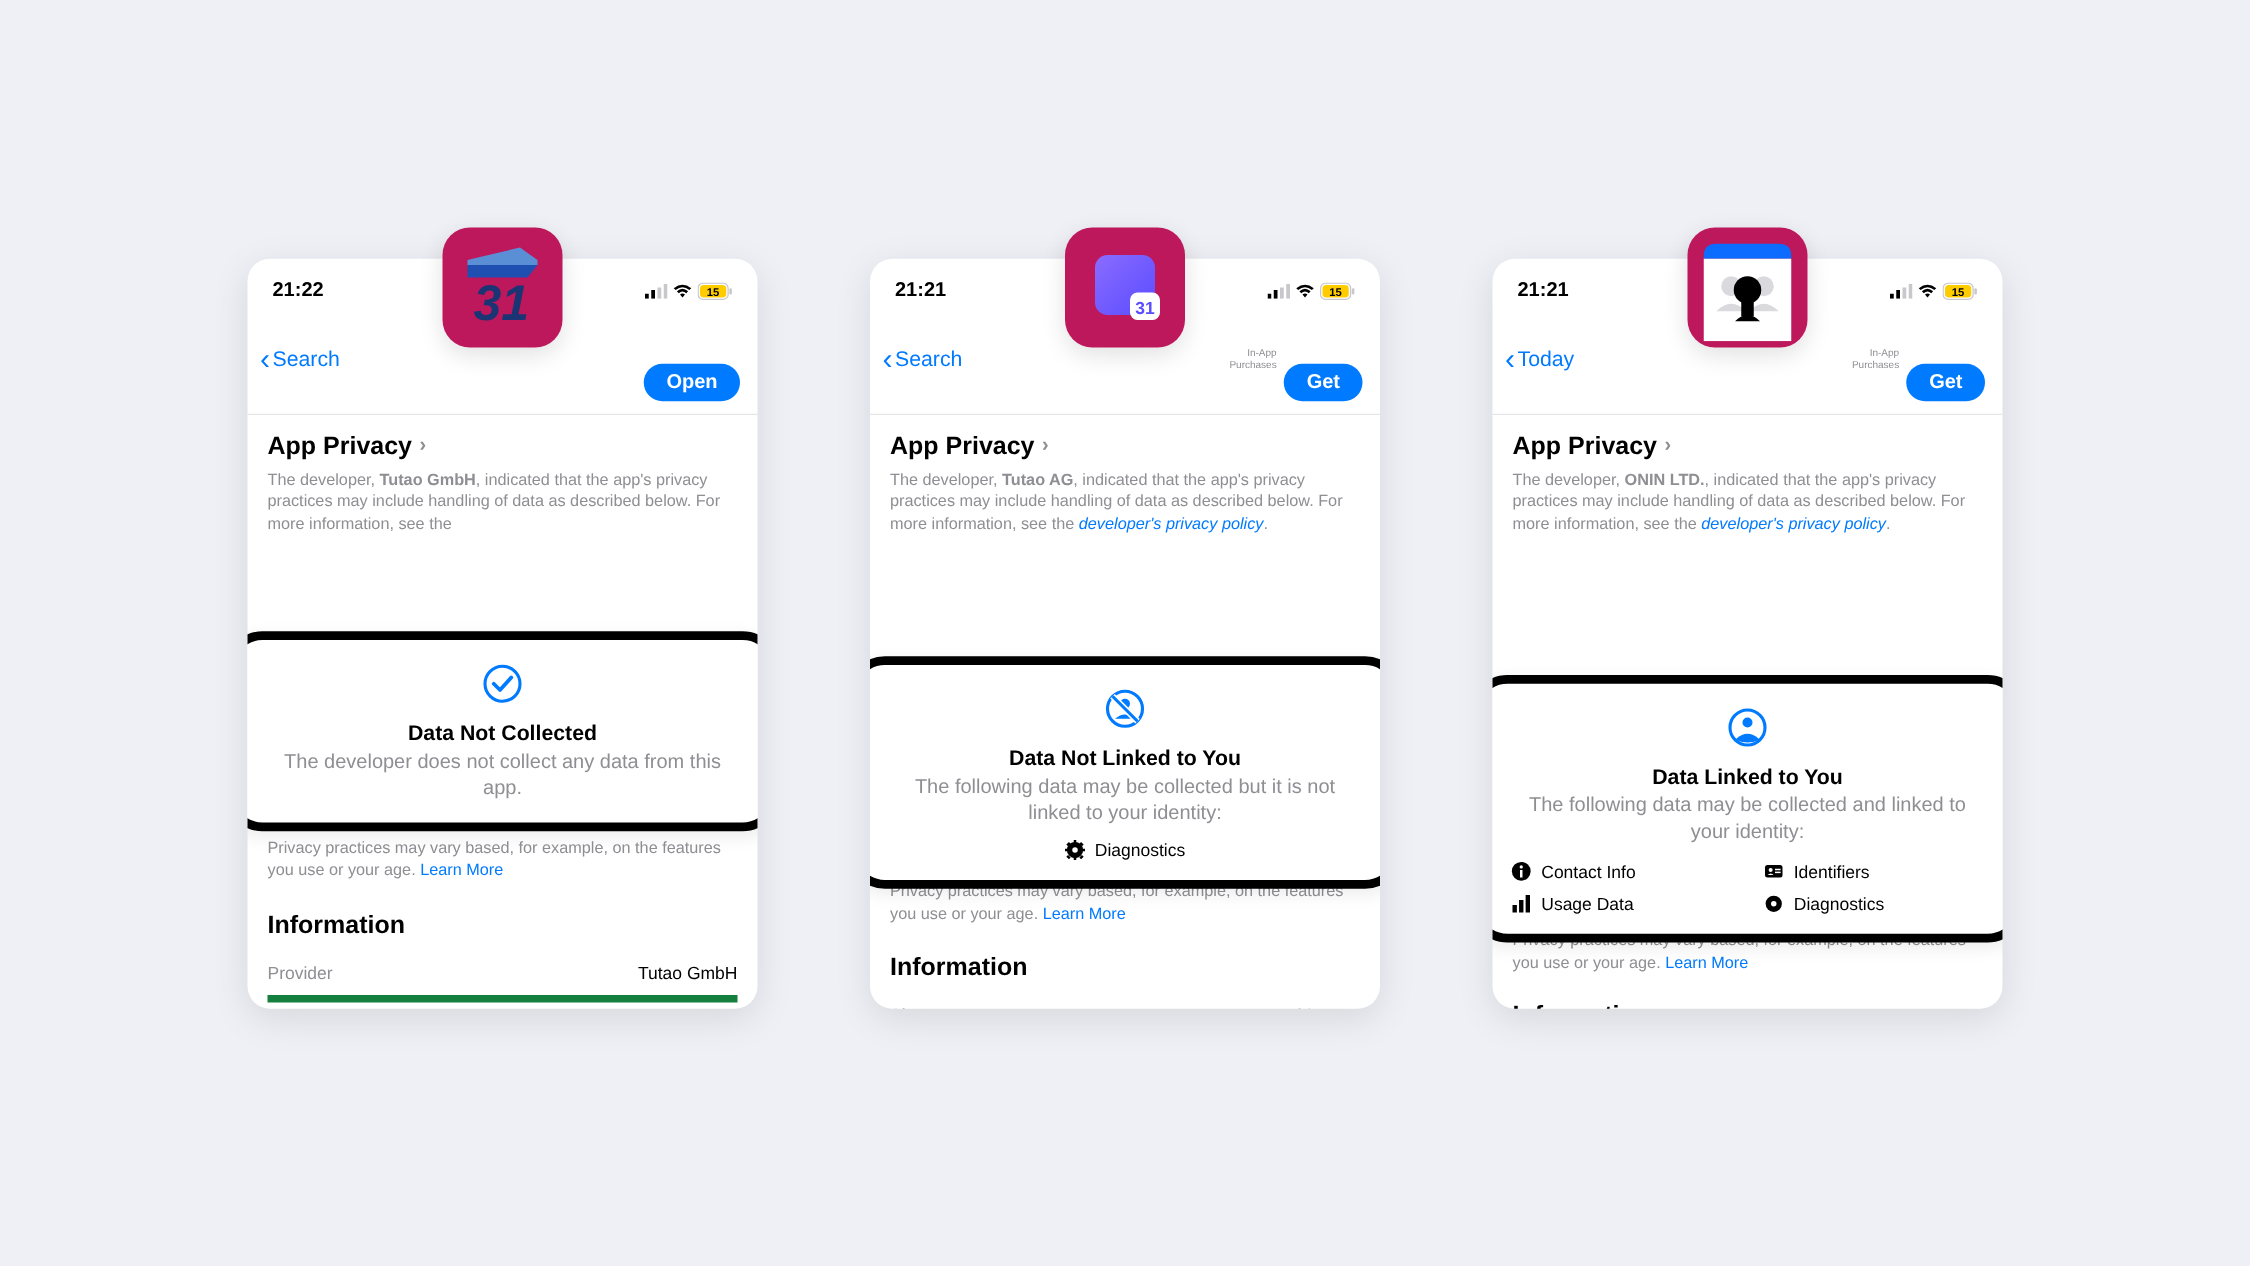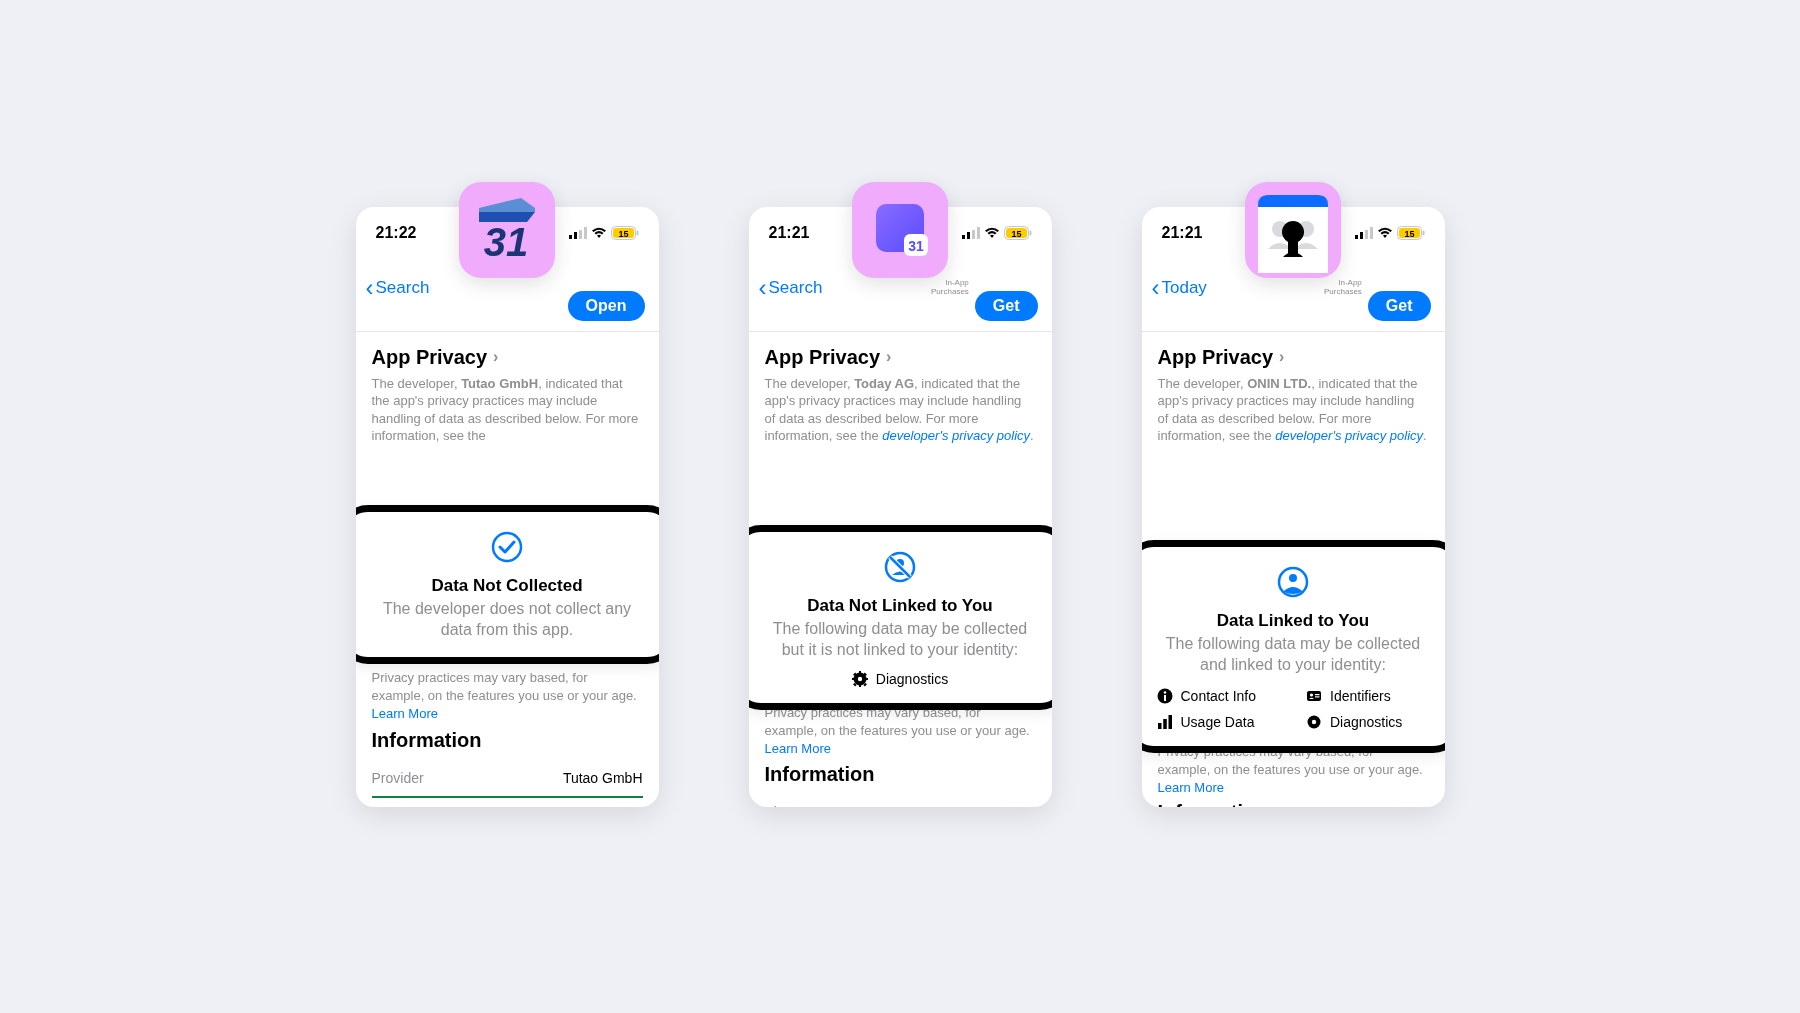--- a/index.html
+++ b/index.html
@@ -7,37 +7,37 @@
     width: 1800px;
     height: 1013px;
     background: #eef0f5;
     display: flex;
     justify-content: center;
     align-items: center;
     gap: 90px;
     font-family: -apple-system, "SF Pro Text", "Helvetica Neue", Arial, sans-serif;
   }
   .phone {
-    width: 303px;
+    width: 408px;
     height: 600px;
     background: #fff;
     border-radius: 18px;
     box-shadow: 0 8px 30px rgba(0,0,0,.10);
     position: relative;
     overflow: hidden;
   }
   .phone-wrap { position: relative; }
   .app-icon {
     position: absolute;
     top: -25px;
     left: 50%;
     transform: translateX(-50%);
     width: 96px;
     height: 96px;
-    background: #f0abfc;
+    background: #be185d;
     border-radius: 22px;
     box-shadow: 0 6px 20px rgba(0,0,0,.12);
     display: flex;
     align-items: center;
     justify-content: center;
     z-index: 20;
     overflow: hidden;
   }
   .status-bar {
     display: flex;
@@ -152,21 +152,21 @@
   }
   .footnote a { color: #007aff; text-decoration: none; }
 
   .info-section { position: absolute; left: 16px; right: 16px; }
   .info-section h2 { font-size: 20px; font-weight: 700; margin-bottom: 8px; }
   .info-row {
     display: flex;
     justify-content: space-between;
     align-items: center;
     padding: 10px 0;
-    border-bottom: 2px solid #15803d;
+    border-bottom: 6px solid #15803d;
     font-size: 14px;
   }
   .info-row:last-child { border-bottom: none; }
   .info-row .label { color: #8e8e93; }
   .info-row .value { color: #000; display:flex; align-items:center; gap:6px;}
 </style>
 </head>
 <body>
 
 <div class="phone-wrap">
@@ -274,21 +274,21 @@
 Purchases</div>
         <div class="pill-btn">Get</div>
       </div>
     </div>
     <div class="content">
       <div class="section-head">
         <h2>App Privacy</h2>
         <span class="chev-r">›</span>
       </div>
       <p class="desc">
-        <span>The developer, </span><strong>Today AG</strong><span>, indicated that the app's privacy practices may include handling of data as described below. For more information, see the </span><a href="#">developer's privacy policy</a><span>.</span>
+        <span>The developer, </span><strong>Tutao AG</strong><span>, indicated that the app's privacy practices may include handling of data as described below. For more information, see the </span><a href="#">developer's privacy policy</a><span>.</span>
       </p>
     </div>
 
     <div class="callout" style="top:318px;">
       <svg class="head-icon" width="34" height="34">
           <circle cx="17" cy="17" r="14" fill="none" stroke="#007aff" stroke-width="2.5"></circle>
           <circle cx="17" cy="13" r="4" fill="#007aff"></circle>
           <path d="M9 25 Q17 18 25 25" fill="#007aff"></path>
           <line x1="7" y1="7" x2="27" y2="27" stroke="#fff" stroke-width="5"></line>
           <line x1="7" y1="7" x2="27" y2="27" stroke="#007aff" stroke-width="2.5"></line>

